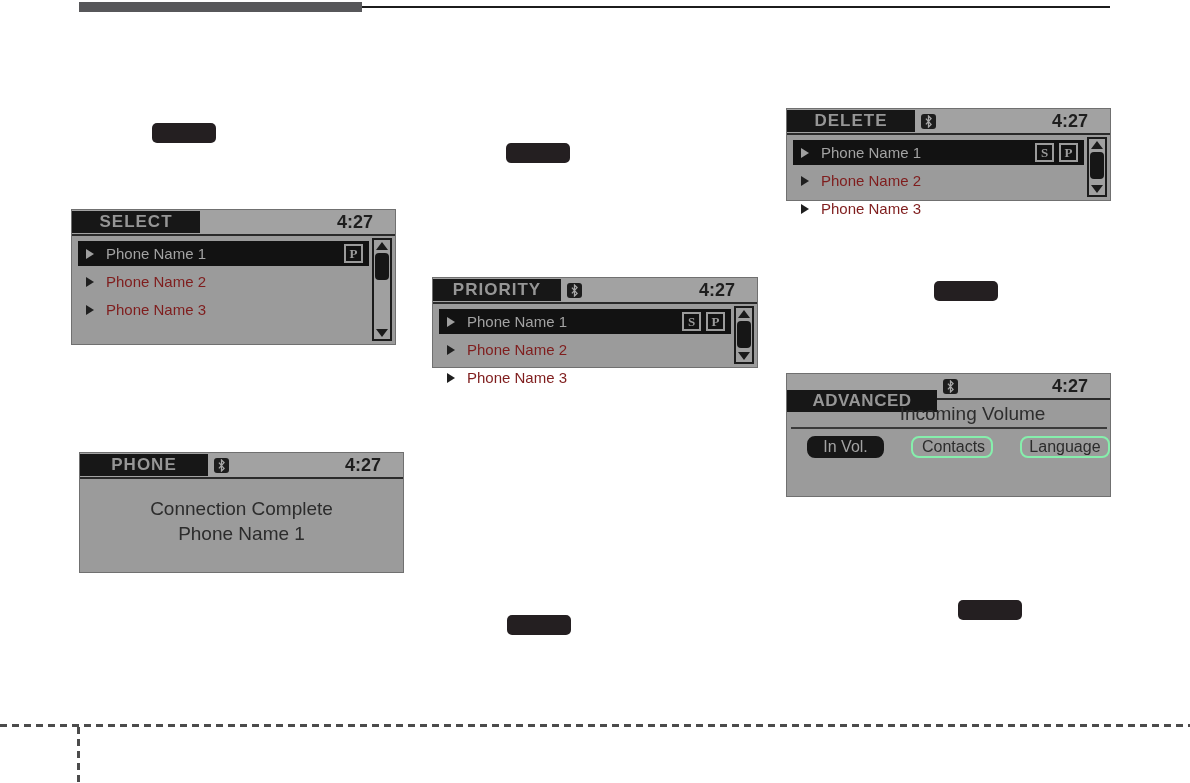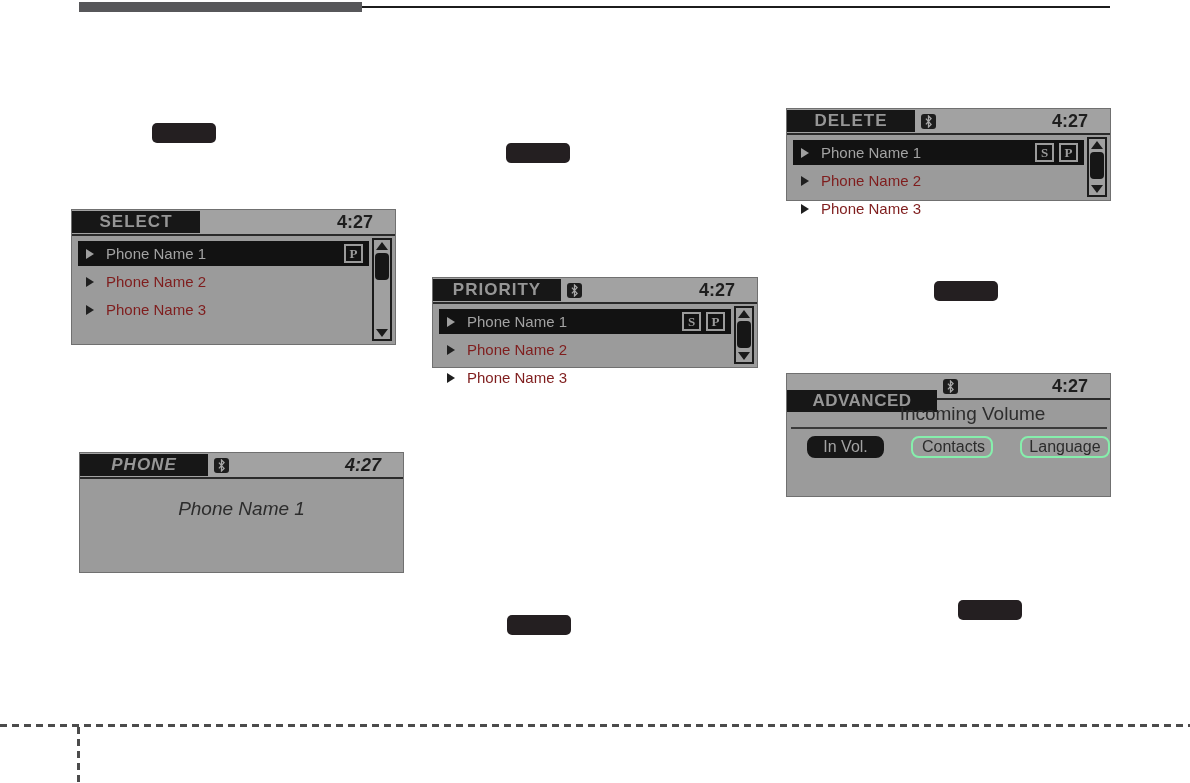--- a/index.html
+++ b/index.html
@@ -100,31 +100,32 @@
       <span>Phone Name 3</span>
     </div>
   </div>
   <div class="sbar">
     <span class="up"></span>
     <span class="thumb"></span>
     <span class="down"></span>
   </div>
 </div>
 
-<div class="screen" style="left:79px;top:452px;width:325px;height:121px;font-style:italic;">
+<div class="screen" style="left:79px;top:452px;width:325px;height:121px;">
   <div class="scr-header">
     <div class="title-box">PHONE</div>
     <div class="bt-badge">
       <svg width="9" height="13" viewBox="0 0 14 20">
           <polyline points="3,14.5 11,5.5 7,1.5 7,18.5 11,14.5 3,5.5" fill="none" stroke="#a8a8a8" stroke-width="2"></polyline>
         </svg>
     </div>
     <div class="scr-time">4:27</div>
   </div>
   <div class="msg-body">
+    <div>Connection Complete</div>
     <div>Phone Name 1</div>
   </div>
 </div>
 
 <div class="screen" style="left:432px;top:277px;width:326px;height:91px;">
   <div class="scr-header">
     <div class="title-box">PRIORITY</div>
     <div class="bt-badge">
       <svg width="9" height="13" viewBox="0 0 14 20">
           <polyline points="3,14.5 11,5.5 7,1.5 7,18.5 11,14.5 3,5.5" fill="none" stroke="#a8a8a8" stroke-width="2"></polyline>

